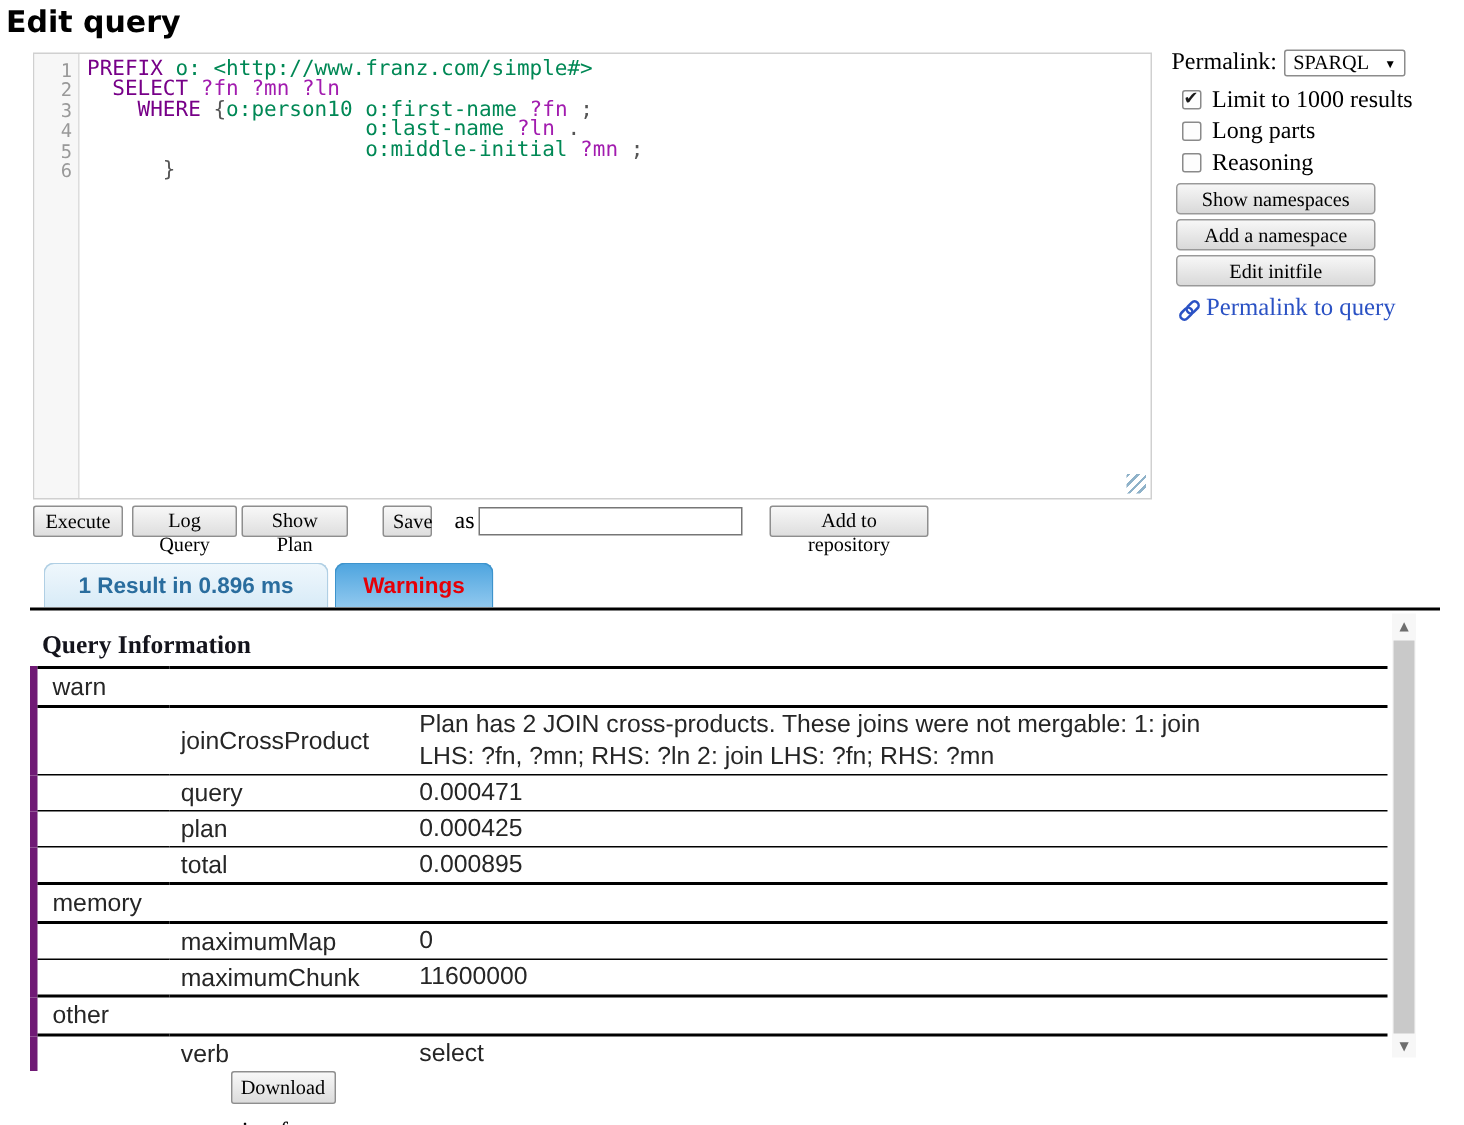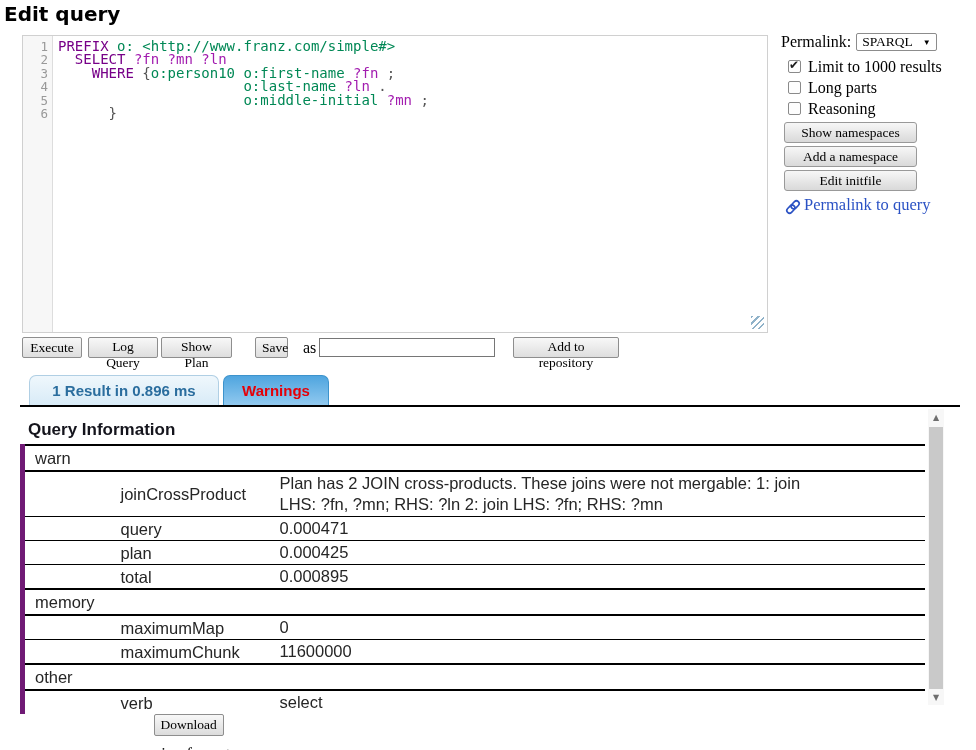--- a/index.html
+++ b/index.html
@@ -98,21 +98,21 @@
     background:linear-gradient(#4fa5df,#91c9ef); border:1px solid #3d93cc; border-bottom:none;
     color:#e50008;
   }
 
   
   .results {
     position:absolute; left:20px; top:405px; width:940px; height:300px;
     border-top:2px solid #000; background:#fff;
   }
   .results-heading {
-    margin:13px 0 4px 8px; font-family:Liberation Sans, sans-serif;
+    margin:13px 0 4px 8px; font-family:Liberation Serif, serif;
     font-size:17px; font-weight:bold; color:#14141c;
   }
   .qi-table {
     border-collapse:collapse; width:905px; table-layout:fixed;
     font-family:"Liberation Sans", sans-serif; font-size:16.5px; color:#262626;
   }
   .qi-table td { border-top:1px solid #000; padding:1px 0 1px 8px; line-height:20px; vertical-align:middle; }
   .qi-table td:first-child { border-left:5px solid #701a75; }
   .qi-table col.c1 { width:90px; }
   .qi-table col.c2 { width:159px; }

